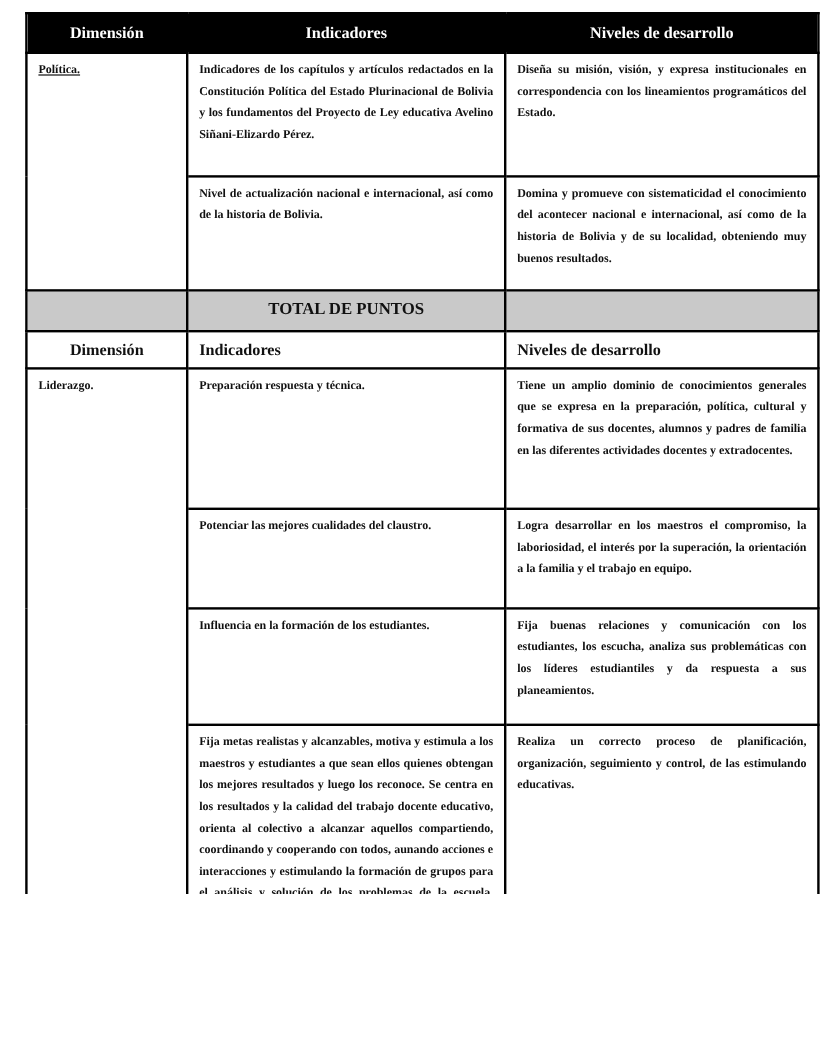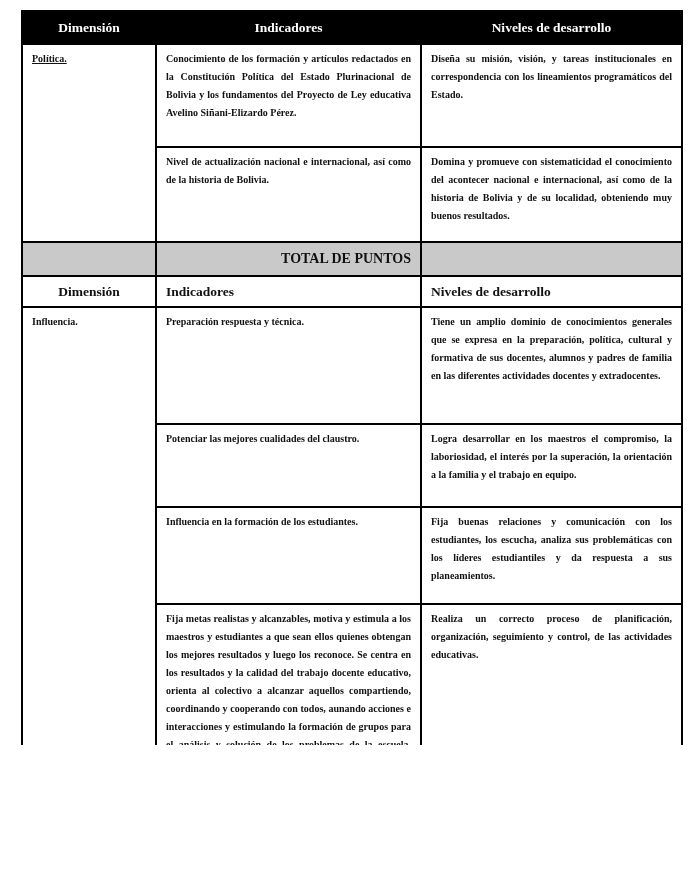--- a/index.html
+++ b/index.html
@@ -49,21 +49,21 @@
   }
   td.dim-cell {
     text-align: center;
     vertical-align: middle;
   }
   td.dim-cell .underlined { text-decoration: underline; }
   tr.total-row td {
     background: #c9c9c9;
     vertical-align: middle;
     font-size: 14px;
-    text-align: right;
+    text-align: center;
   }
   tr.subhead-row td {
     vertical-align: middle;
     text-align: left;
     font-size: 13.5px;
   }
   tr.subhead-row td.centered { text-align: center; }
 </style>
 </head>
 <body>
@@ -80,54 +80,54 @@
         <tr class="head-row" style="height:33px;">
       <th>Dimensión</th>
       <th>Indicadores</th>
       <th>Niveles de desarrollo</th>
     </tr>
 
     <tr style="height:103px;">
       <td class="dim-cell" rowspan="2">
         <span class="underlined">Política.</span>
       </td>
-      <td>Conocimiento de los formación y artículos redactados en la Constitución Política del Estado Plurinacional de Bolivia y los fundamentos del Proyecto de Ley educativa Avelino Siñani-Elizardo Pérez.</td>
-      <td>Diseña su misión, visión, y tareas institucionales en correspondencia con los lineamientos programáticos del Estado.</td>
+      <td>Indicadores de los capítulos y artículos redactados en la Constitución Política del Estado Plurinacional de Bolivia y los fundamentos del Proyecto de Ley educativa Avelino Siñani-Elizardo Pérez.</td>
+      <td>Diseña su misión, visión, y expresa institucionales en correspondencia con los lineamientos programáticos del Estado.</td>
     </tr>
     <tr style="height:95px;font-family:Liberation Serif, serif;">
       <td>Nivel de actualización nacional e internacional, así como de la historia de Bolivia.</td>
       <td>Domina y promueve con sistematicidad el conocimiento del acontecer nacional e internacional, así como de la historia de Bolivia y de su localidad, obteniendo muy buenos resultados.</td>
     </tr>
 
     <tr class="total-row" style="height:34px;">
       <td></td>
       <td>TOTAL DE PUNTOS</td>
       <td></td>
     </tr>
 
     <tr class="subhead-row" style="height:31px;">
       <td class="centered">Dimensión</td>
       <td>Indicadores</td>
       <td>Niveles de desarrollo</td>
     </tr>
 
     <tr style="height:117px;">
       <td class="dim-cell" rowspan="4">
-        <span>Influencia.</span>
+        <span>Liderazgo.</span>
       </td>
       <td>Preparación respuesta y técnica.</td>
       <td>Tiene un amplio dominio de conocimientos generales que se expresa en la preparación, política, cultural y formativa de sus docentes, alumnos y padres de familia en las diferentes actividades docentes y extradocentes.</td>
     </tr>
     <tr style="height:83px;">
       <td>Potenciar las mejores cualidades del claustro.</td>
       <td>Logra desarrollar en los maestros el compromiso, la laboriosidad, el interés por la superación, la orientación a la familia y el trabajo en equipo.</td>
     </tr>
     <tr style="height:97px;">
       <td>Influencia en la formación de los estudiantes.</td>
       <td>Fija buenas relaciones y comunicación con los estudiantes, los escucha, analiza sus problemáticas con los líderes estudiantiles y da respuesta a sus planeamientos.</td>
     </tr>
     <tr style="height:223px;border-radius:18px;">
       <td>Fija metas realistas y alcanzables, motiva y estimula a los maestros y estudiantes a que sean ellos quienes obtengan los mejores resultados y luego los reconoce. Se centra en los resultados y la calidad del trabajo docente educativo, orienta al colectivo a alcanzar aquellos compartiendo, coordinando y cooperando con todos, aunando acciones e interacciones y estimulando la formación de grupos para el análisis y solución de los problemas de la escuela, tomada como un todo.</td>
-      <td>Realiza un correcto proceso de planificación, organización, seguimiento y control, de las actividades educativas.</td>
+      <td>Realiza un correcto proceso de planificación, organización, seguimiento y control, de las estimulando educativas.</td>
     </tr>
   </tbody>
     </table>
 </div>
 
 </body></html>

